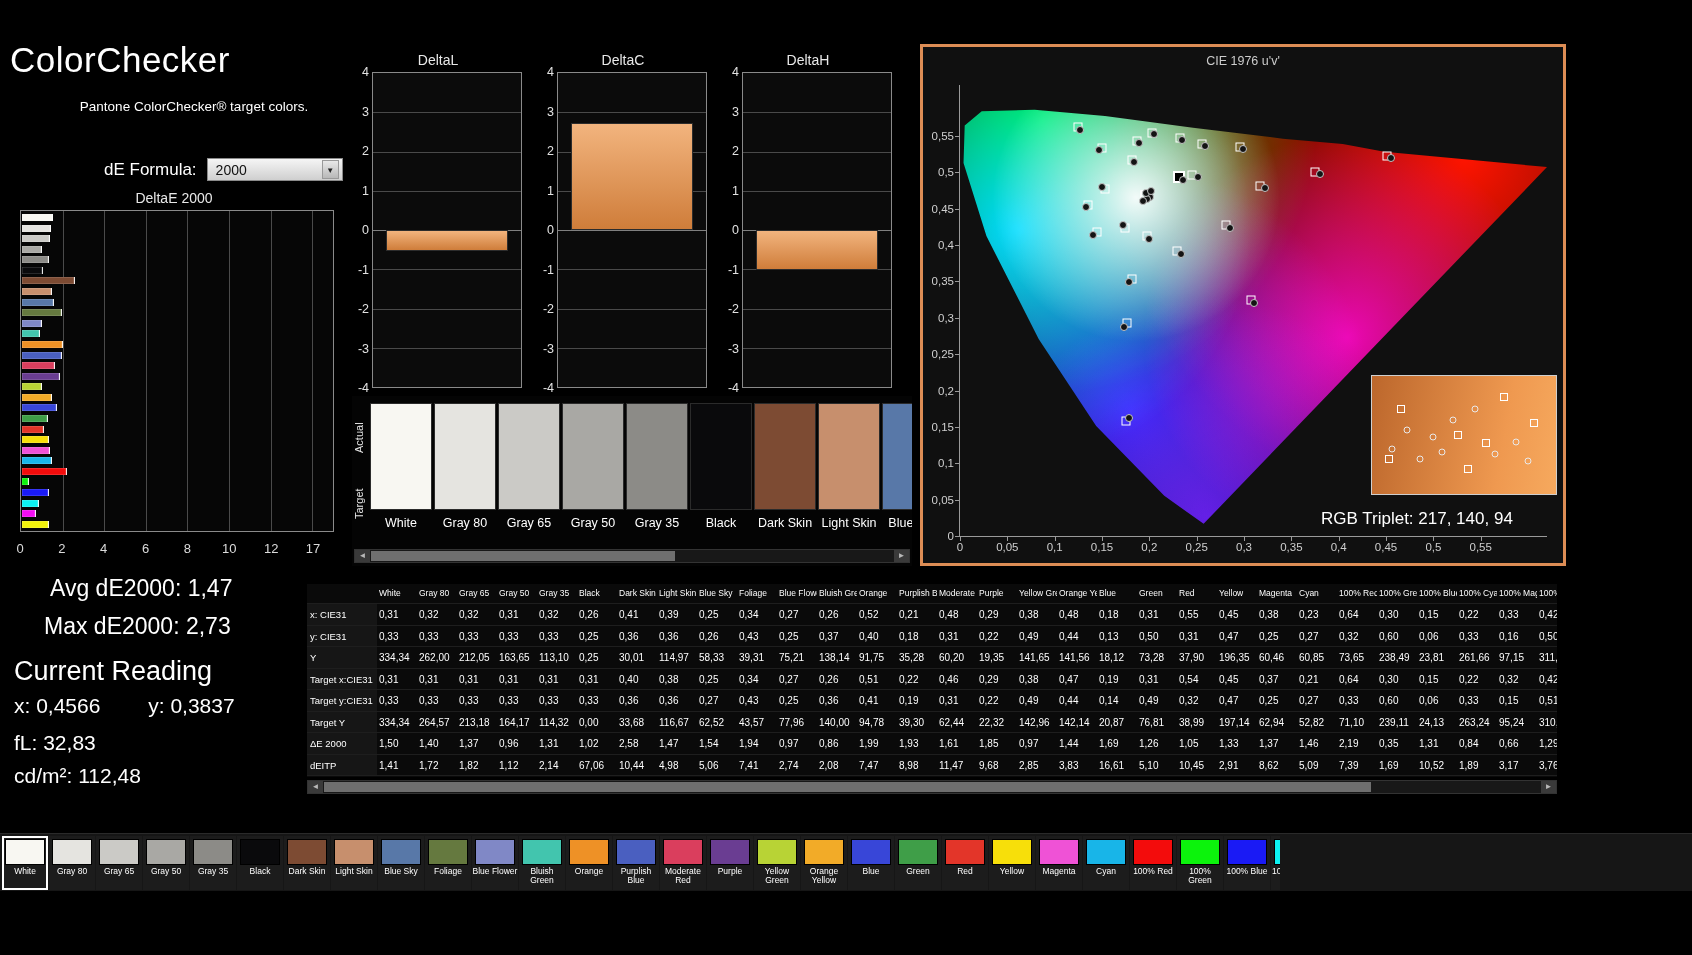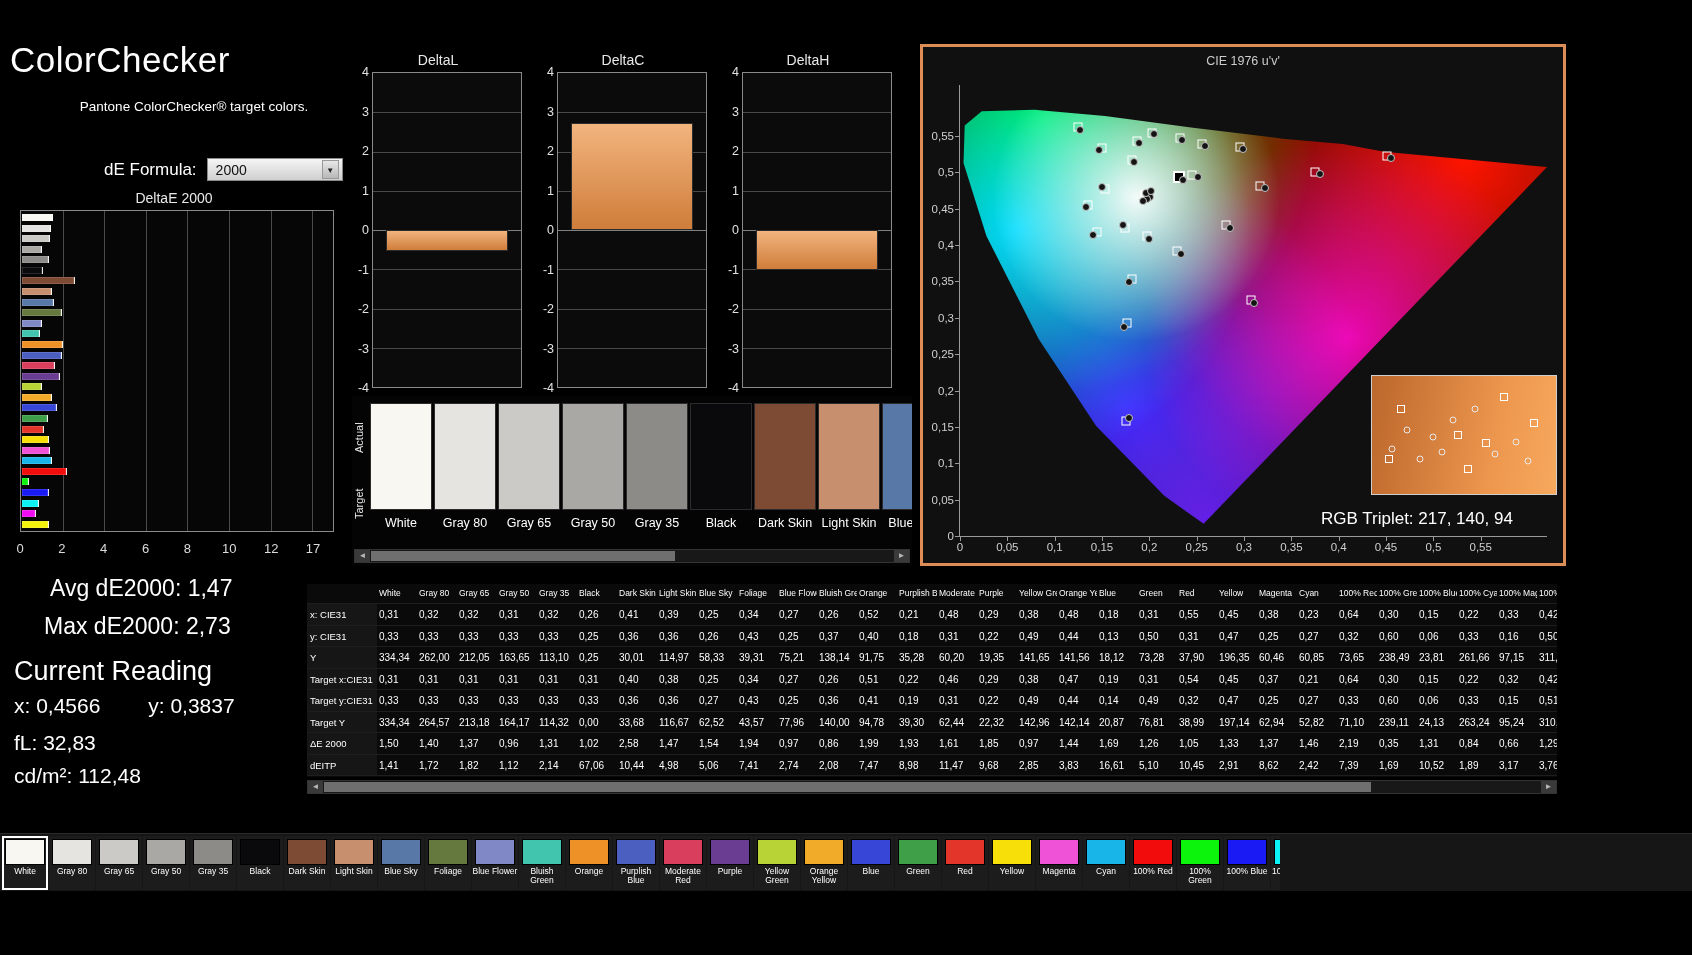--- a/index.html
+++ b/index.html
@@ -739,21 +739,21 @@
       <div class="tcell">8,98</div>
       <div class="tcell">11,47</div>
       <div class="tcell">9,68</div>
       <div class="tcell">2,85</div>
       <div class="tcell">3,83</div>
       <div class="tcell">16,61</div>
       <div class="tcell">5,10</div>
       <div class="tcell">10,45</div>
       <div class="tcell">2,91</div>
       <div class="tcell">8,62</div>
-      <div class="tcell">2,42</div>
+      <div class="tcell">5,09</div>
       <div class="tcell">7,39</div>
       <div class="tcell">1,69</div>
       <div class="tcell">10,52</div>
       <div class="tcell">1,89</div>
       <div class="tcell">3,17</div>
       <div class="tcell">3,76</div>
     </div>
   </div>
 <div class="abs scrollbar" id="table-scroll">
   <div class="sb-btn">◄</div>

